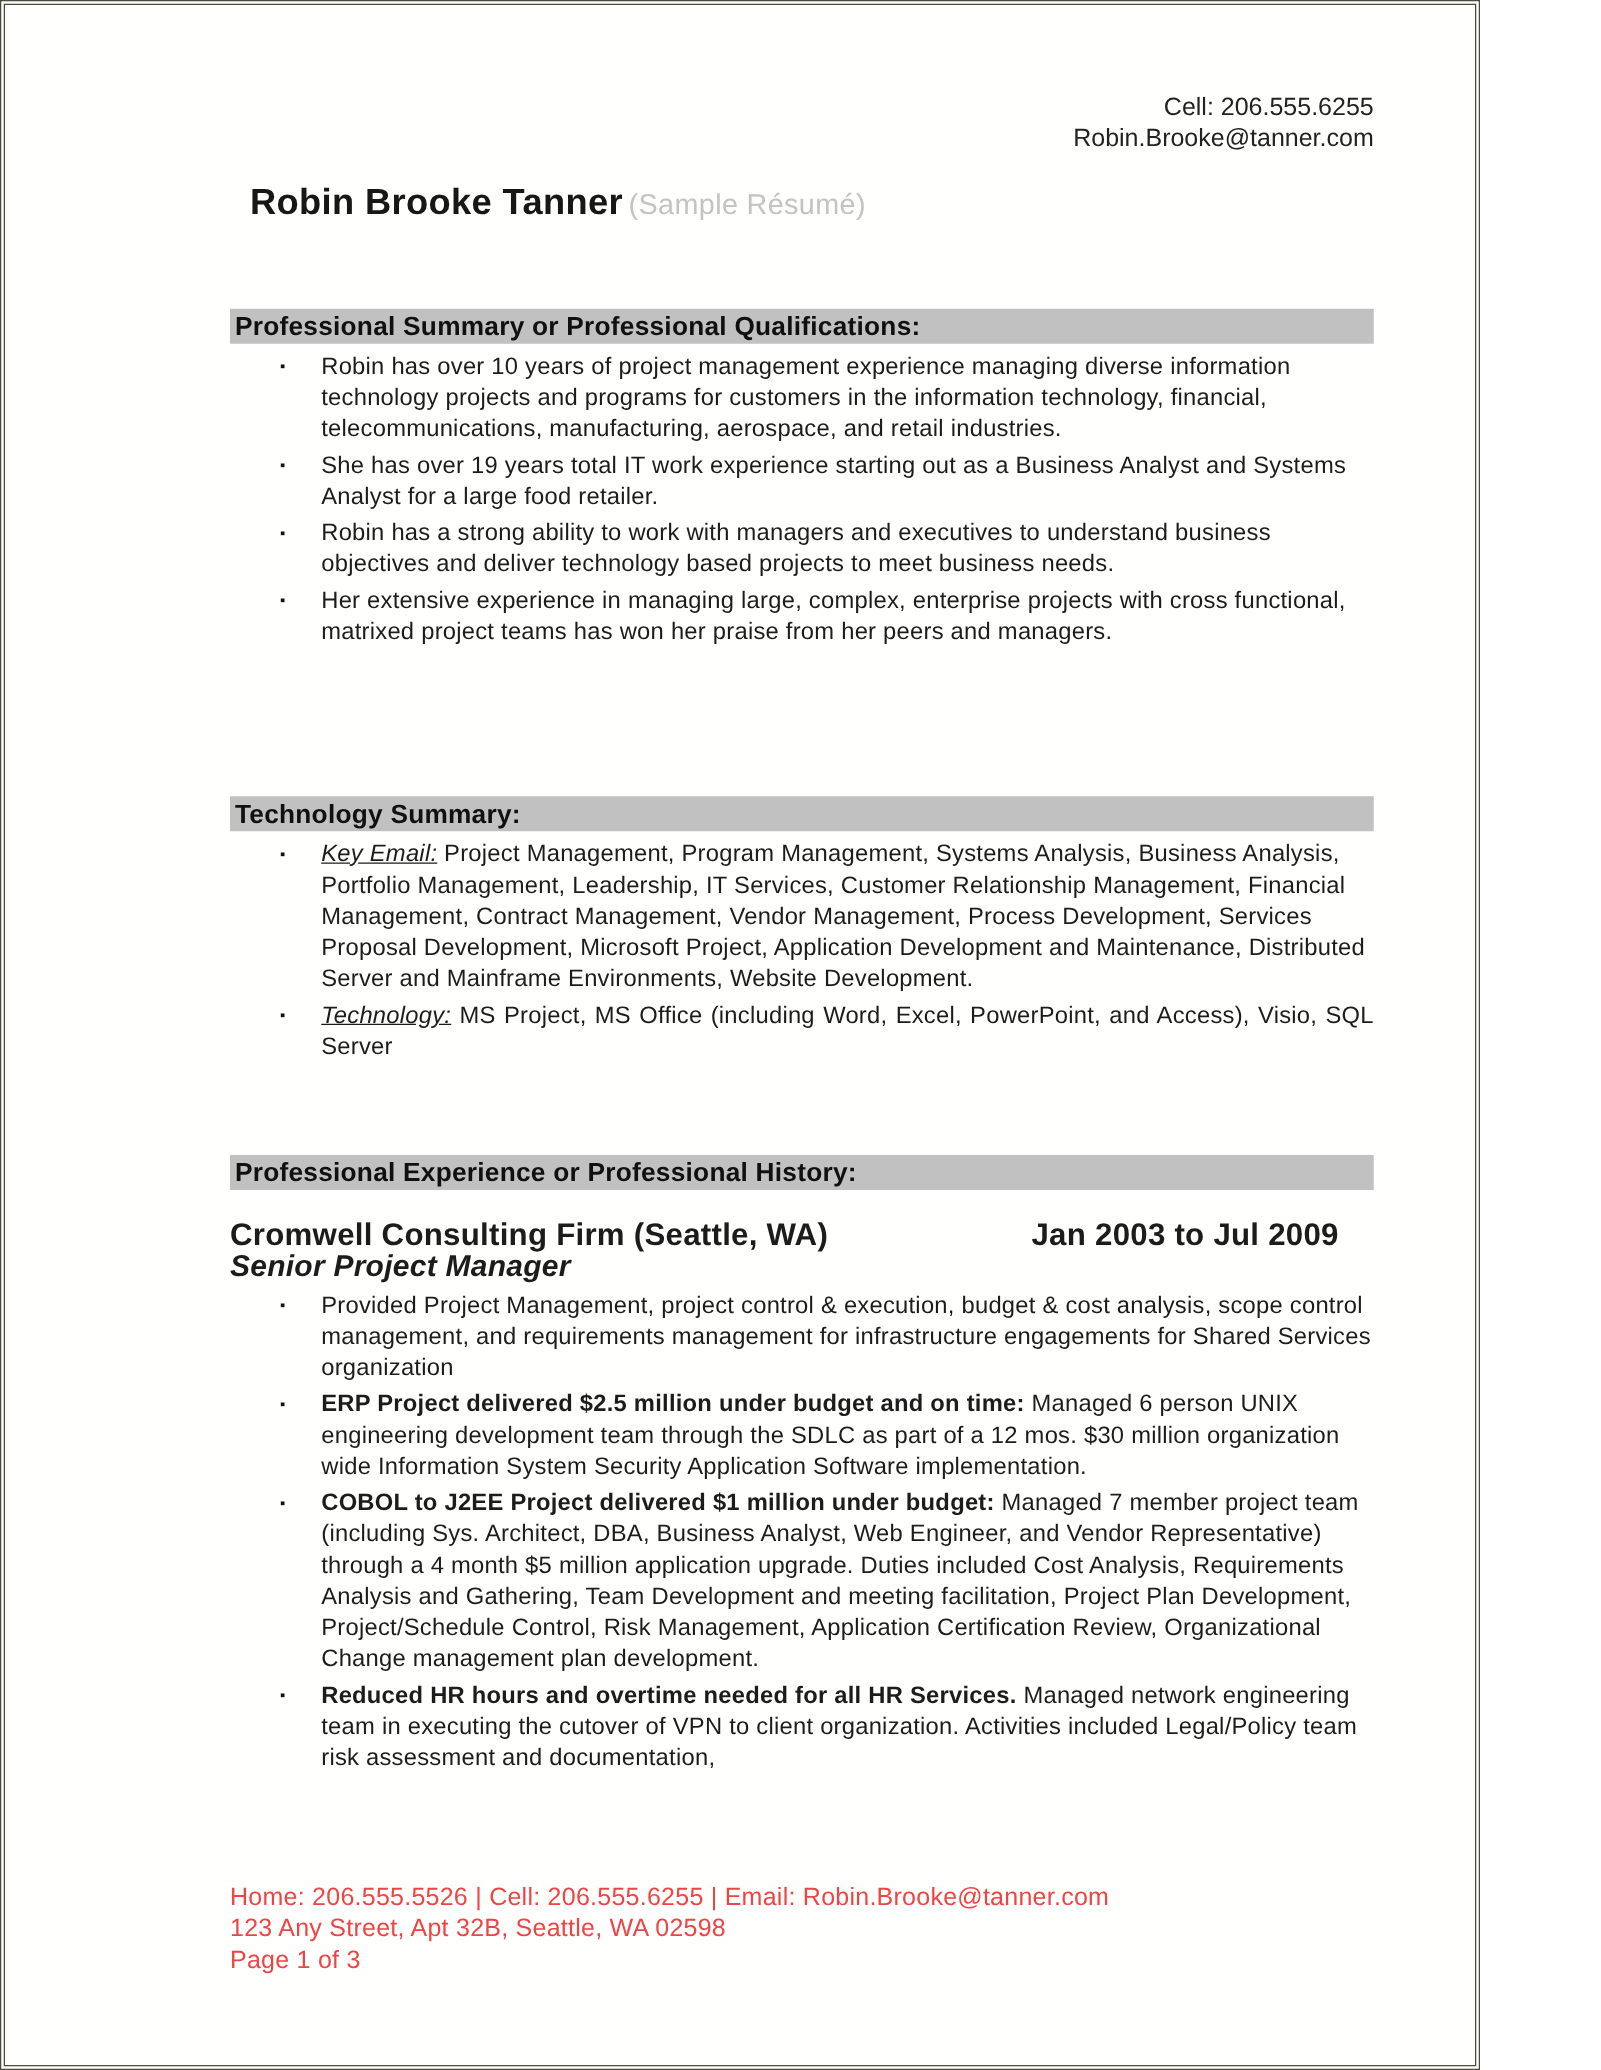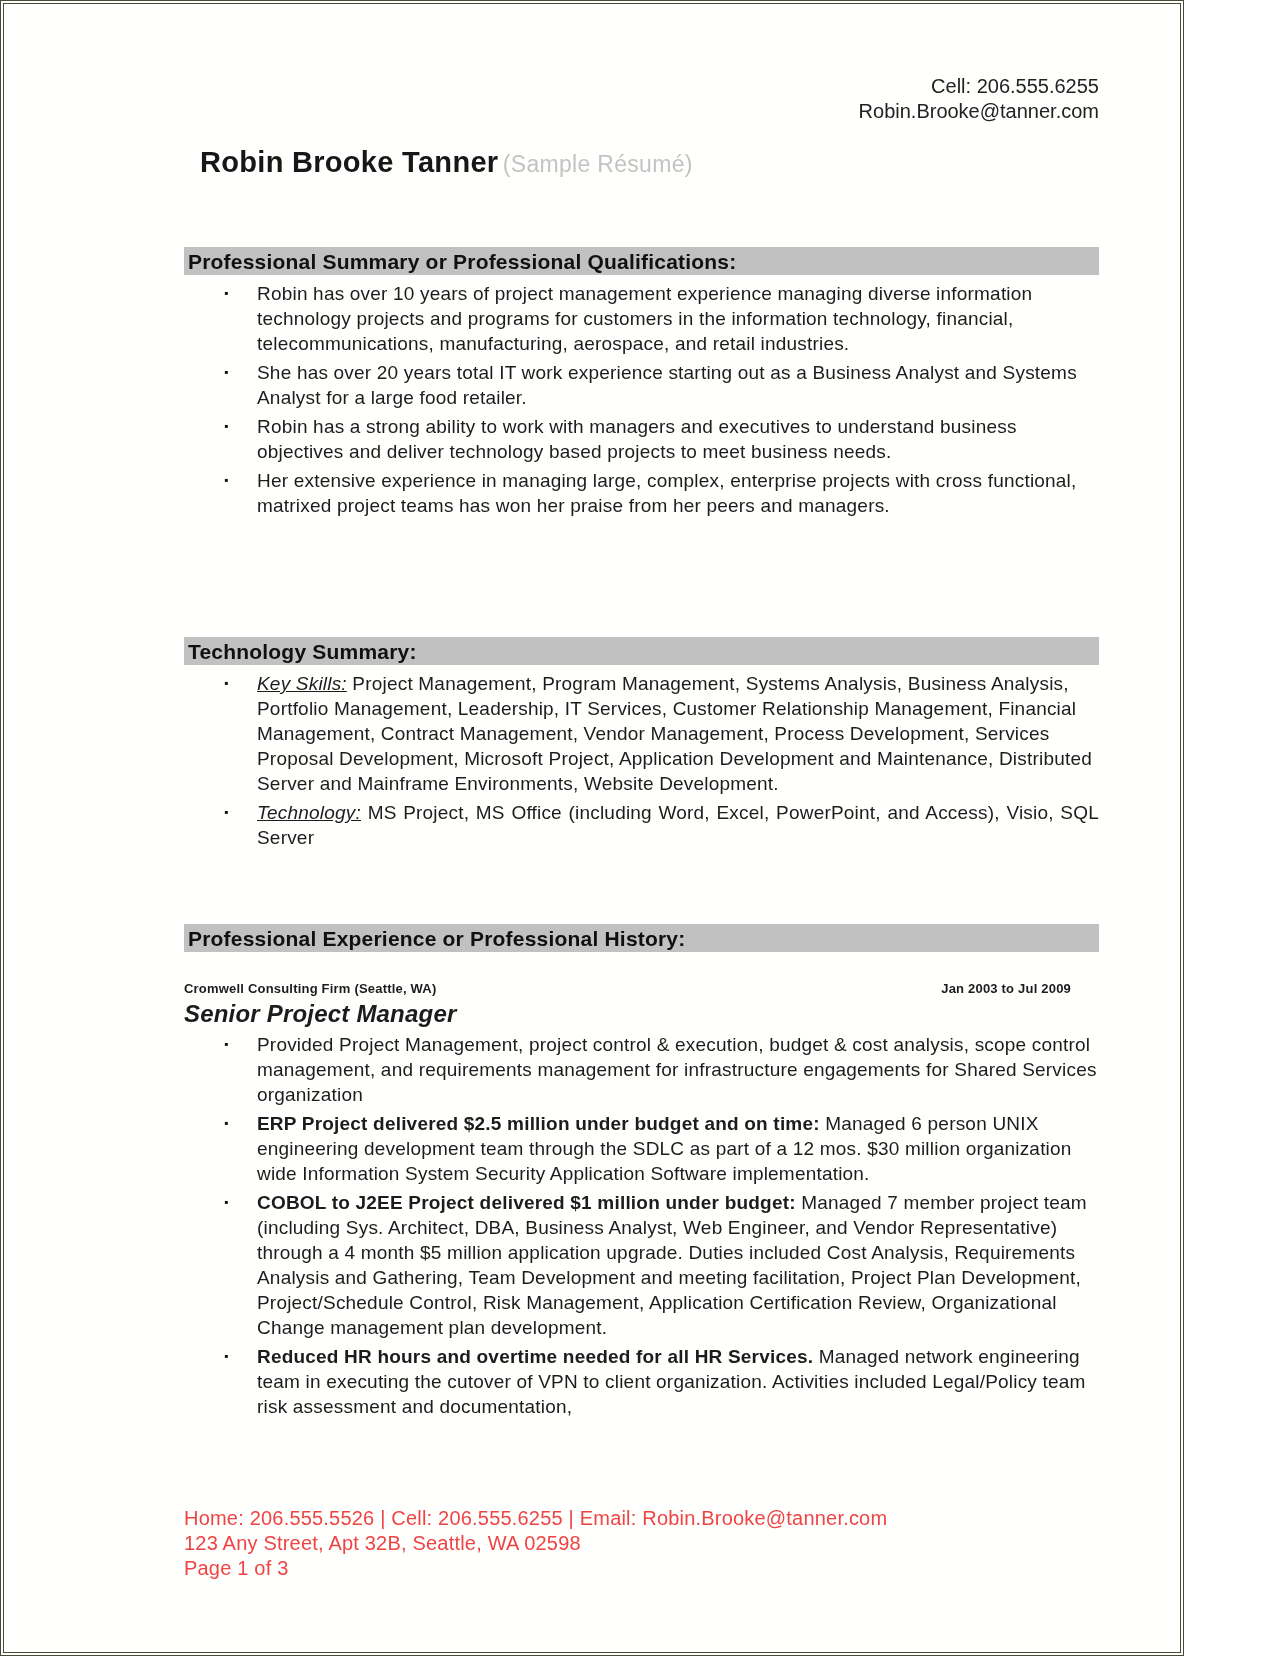--- a/index.html
+++ b/index.html
@@ -86,21 +86,21 @@
     text-decoration: underline;
   }
   .lead-bold {
     font-weight: bold;
   }
   .job-header-row {
     display: flex;
     justify-content: space-between;
     margin-top: 24px;
     font-weight: bold;
-    font-size: 13px;
+    font-size: 25px;
     line-height: 25px;
     letter-spacing: 0.2px;
   }
   .job-dates { padding-right: 28px; }
   .job-role {
     font-weight: bold;
     font-size: 24px;
     line-height: 25px;
     letter-spacing: 0.2px;
     font-style: italic;
@@ -134,39 +134,39 @@
 
   <div class="section" style="top:243px;">
     <div class="section-bar">Professional Summary or Professional Qualifications:</div>
     <ul class="bullet-list">
       <li class="bullet-item">
         <span class="bullet-marker">▪</span>
         <span>Robin has over 10 years of project management experience managing diverse information technology projects and programs for customers in the information technology, financial, telecommunications, manufacturing, aerospace, and retail industries.</span>
       </li>
       <li class="bullet-item">
         <span class="bullet-marker">▪</span>
-        <span>She has over 20 years total IT work experience starting out as a Business Analyst and Systems Analyst for a large food retailer.</span>
+        <span>She has over 19 years total IT work experience starting out as a Business Analyst and Systems Analyst for a large food retailer.</span>
       </li>
       <li class="bullet-item">
         <span class="bullet-marker">▪</span>
         <span>Robin has a strong ability to work with managers and executives to understand business objectives and deliver technology based projects to meet business needs.</span>
       </li>
       <li class="bullet-item">
         <span class="bullet-marker">▪</span>
         <span>Her extensive experience in managing large, complex, enterprise projects with cross functional, matrixed project teams has won her praise from her peers and managers.</span>
       </li>
     </ul>
   </div>
 
   <div class="section" style="top:633px;">
     <div class="section-bar">Technology Summary:</div>
     <ul class="bullet-list">
       <li class="bullet-item">
         <span class="bullet-marker">▪</span>
-        <span class="lead-label">Key Skills:</span>
+        <span class="lead-label">Key Email:</span>
         <span>Project Management, Program Management, Systems Analysis, Business Analysis, Portfolio Management, Leadership, IT Services, Customer Relationship Management, Financial Management, Contract Management, Vendor Management, Process Development, Services Proposal Development, Microsoft Project, Application Development and Maintenance, Distributed Server and Mainframe Environments, Website Development.</span>
       </li>
       <li class="bullet-item justify">
         <span class="bullet-marker">▪</span>
         <span class="lead-label">Technology:</span>
         <span>MS Project, MS Office (including Word, Excel, PowerPoint, and Access), Visio, SQL Server</span>
       </li>
     </ul>
   </div>
 

